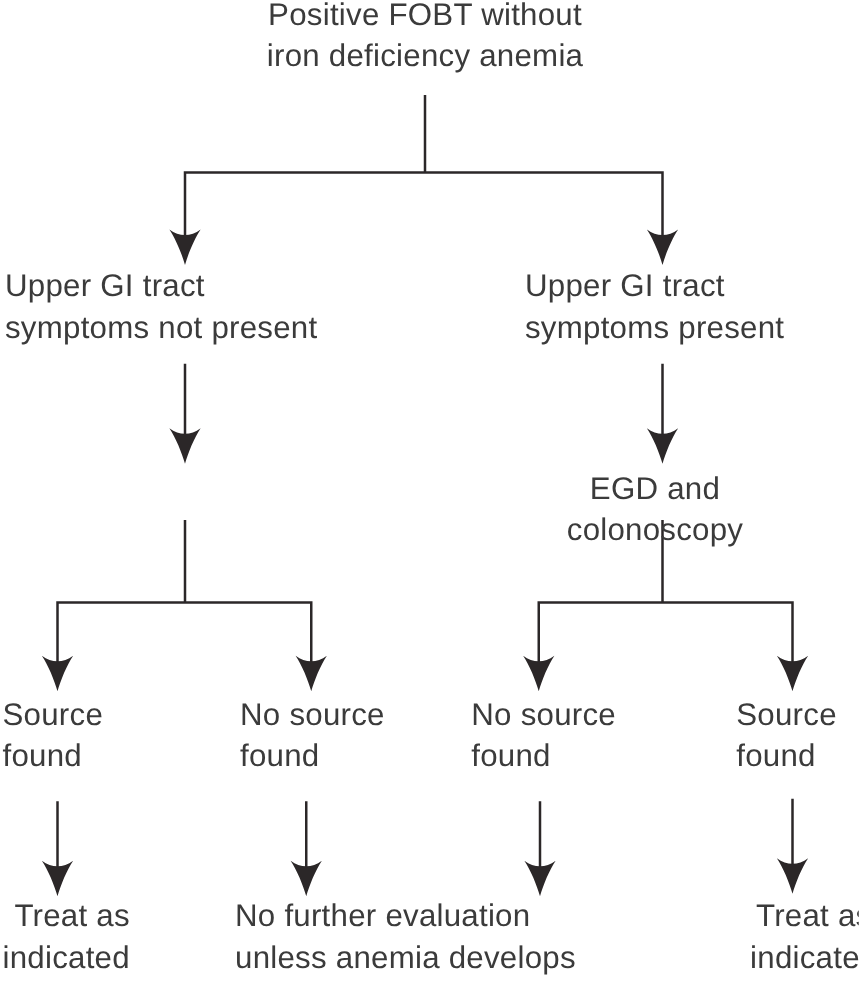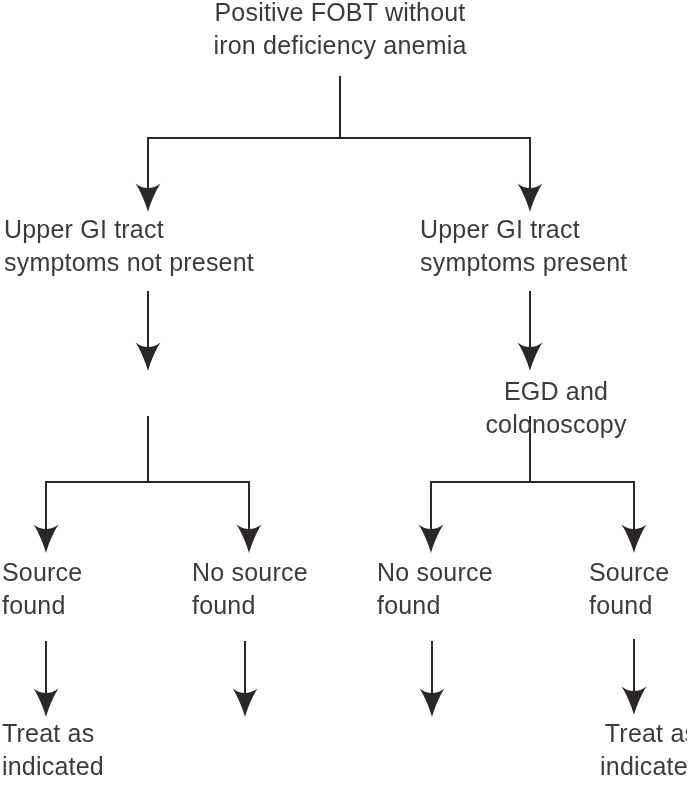--- a/index.html
+++ b/index.html
@@ -80,34 +80,36 @@
   <div class="node center" style="left:340px; top:-4px;">Positive FOBT without
 iron deficiency anemia</div>
 
   <div class="node" style="left:4px; top:213px;">Upper GI tract
 symptoms not present</div>
 
   <div class="node" style="left:420px; top:213px;">Upper GI tract
 symptoms present</div>
 
 
-  <div class="node center" style="left:556px; top:375px;">EGD and colonoscopy</div>
+  <div class="node center" style="left:524px; top:375px;">EGD and colonoscopy</div>
 
   <div class="node" style="left:2px; top:556px;">Source
 found</div>
 
   <div class="node" style="left:192px; top:556px;">No source
 found</div>
 
   <div class="node" style="left:377px; top:556px;">No source
 found</div>
 
   <div class="node" style="left:589px; top:556px;">Source
 found</div>
 
-  <div class="node" style="left:2px; top:717px;">Treat as
+  <div class="node" style="left:2px; top:717px;text-align:right;">Treat as
 indicated</div>
 
+  <div class="node" style="left:188px; top:717px;">No further evaluation
+unless anemia develops</div>
 
   <div class="node center" style="left:651px; top:717px;">Treat as
 indicated</div>
 
 </div>
 
 </body></html>

